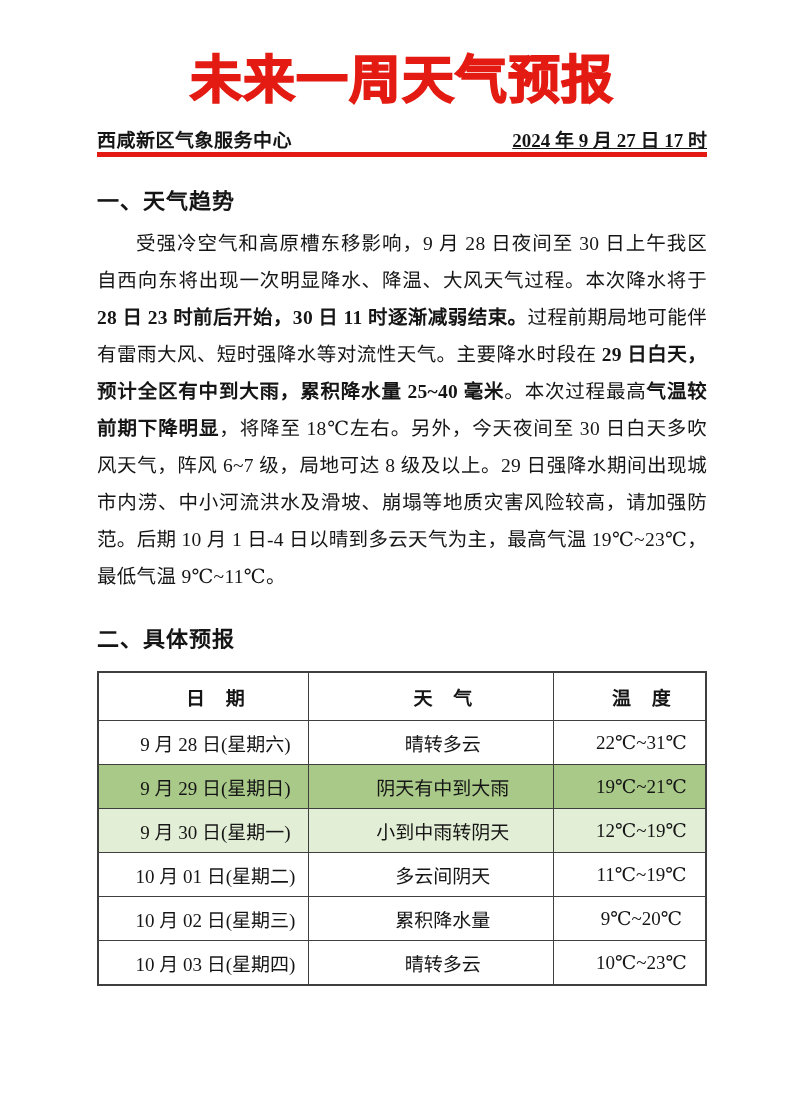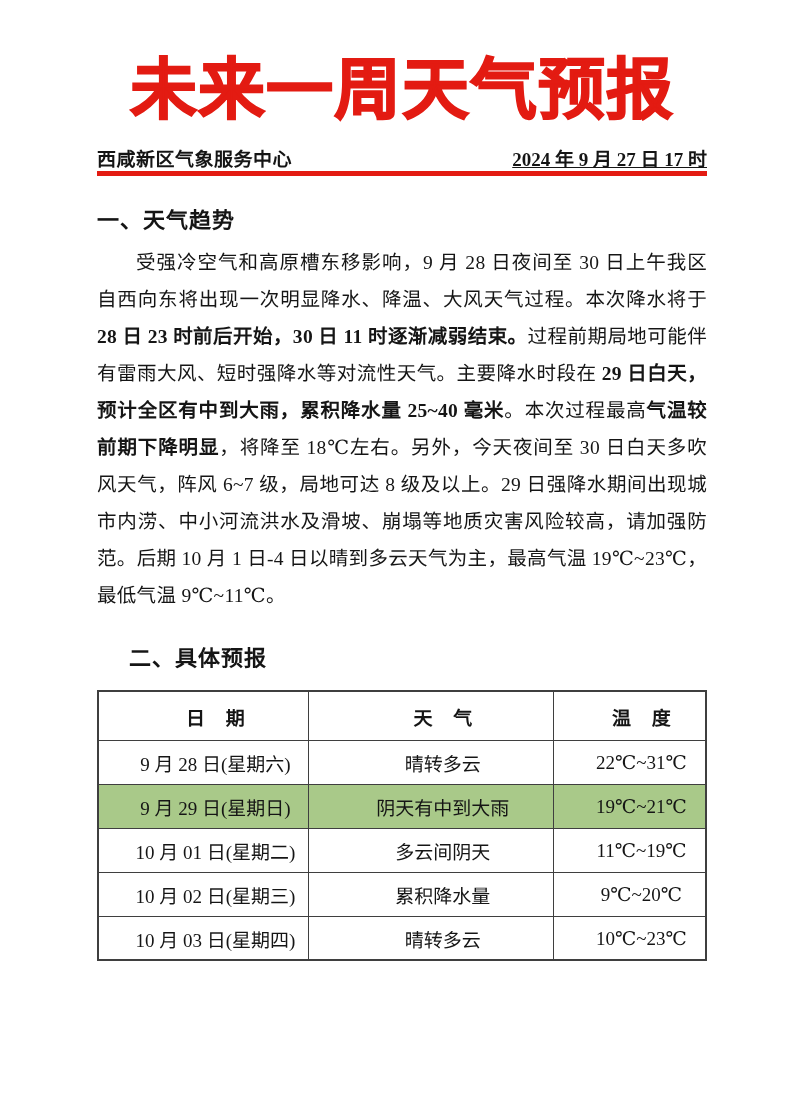--- a/index.html
+++ b/index.html
@@ -18,21 +18,21 @@
     color:var(--ink);
     font-family:"Liberation Serif","DejaVu Serif",serif;
   }
   .page {
     width:800px; height:1114px;
     padding:46px 93px 0 97px;
   }
   .doc-title {
     font-family:"DejaVu Sans","Liberation Sans",sans-serif;
     font-weight:900;
-    font-size:67px;
+    font-size:52px;
     line-height:1.32;
     letter-spacing:1px;
     color:var(--accent);
     -webkit-text-stroke:1.6px var(--accent);
     text-align:center;
     white-space:nowrap;
   }
   .masthead {
     margin-top:10px;
     display:flex;
@@ -52,21 +52,21 @@
     font-weight:700;
     text-decoration:underline;
   }
   .section-heading {
     font-family:"DejaVu Sans","Liberation Sans",sans-serif;
     font-weight:800;
     font-size:22px;
     letter-spacing:1px;
     margin:26px 0 10px 0;
   }
-  .section-heading.second { margin-top:26px; margin-bottom:18px;margin-left:32px; }
+  .section-heading.second { margin-top:26px; margin-bottom:18px; }
   .trend-paragraph {
     font-size:19.5px;
     line-height:37px;
     text-align:justify;
     text-indent:2em;
     letter-spacing:0.3px;
   }
   .trend-paragraph b { font-weight:700; }
   table.forecast {
     width:100%;
@@ -130,20 +130,25 @@
         <tr>
           <td>9 月 28 日(星期六)</td>
           <td>晴转多云</td>
           <td>22℃~31℃</td>
         </tr>
         <tr class="hl-strong">
           <td>9 月 29 日(星期日)</td>
           <td>阴天有中到大雨</td>
           <td>19℃~21℃</td>
         </tr>
+        <tr class="hl-light">
+          <td>9 月 30 日(星期一)</td>
+          <td>小到中雨转阴天</td>
+          <td>12℃~19℃</td>
+        </tr>
         <tr>
           <td>10 月 01 日(星期二)</td>
           <td>多云间阴天</td>
           <td>11℃~19℃</td>
         </tr>
         <tr>
           <td>10 月 02 日(星期三)</td>
           <td>累积降水量</td>
           <td>9℃~20℃</td>
         </tr>

